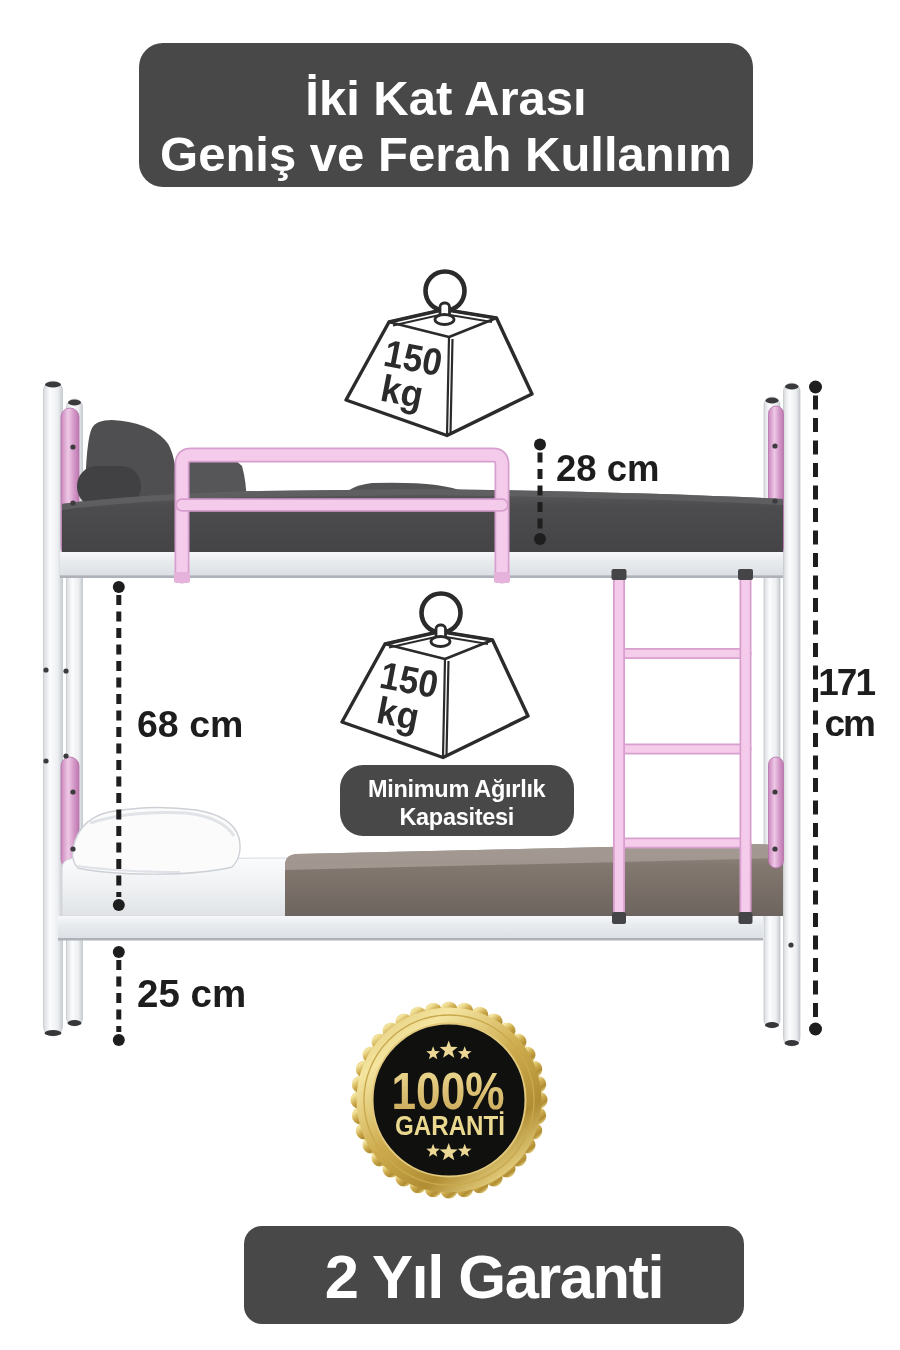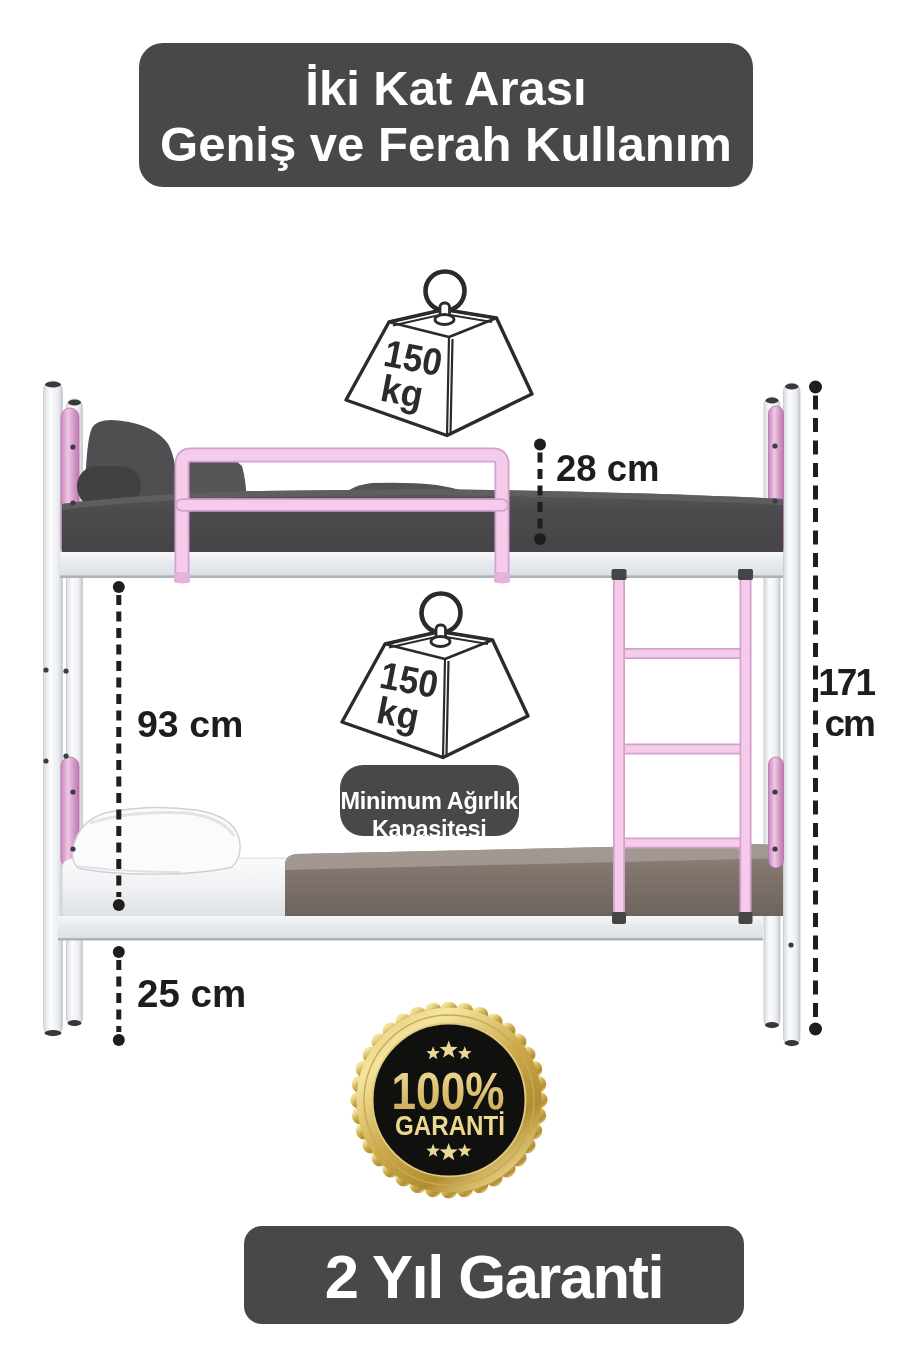--- a/index.html
+++ b/index.html
@@ -1,18 +1,18 @@
 <!DOCTYPE html>
 <html><head><meta charset="utf-8">
 <style>
 html,body{margin:0;padding:0;width:900px;height:1350px;background:#fff;overflow:hidden;}
 body{font-family:"Liberation Sans",sans-serif;position:relative;}
 .box{position:absolute;background:#484848;color:#fff;font-weight:bold;text-align:center;}
-#hdr{left:139px;top:43px;width:614px;height:144px;border-radius:24px;font-size:49px;line-height:56px;padding-top:17px;box-sizing:border-box;}
-#pill{left:339.7px;top:764.7px;width:179px;height:71px;border-radius:23px;font-size:23.5px;line-height:28px;padding-top:22px;box-sizing:border-box;letter-spacing:-0.3px;}
+#hdr{left:139px;top:43px;width:614px;height:144px;border-radius:24px;font-size:49px;line-height:56px;padding-top:27px;box-sizing:border-box;}
+#pill{left:339.7px;top:764.7px;width:234px;height:71px;border-radius:23px;font-size:23.5px;line-height:28px;padding-top:10px;box-sizing:border-box;letter-spacing:-0.3px;}
 #btm{left:244px;top:1226px;width:500px;height:98px;border-radius:18px;font-size:61.5px;line-height:102px;letter-spacing:-1.5px;}
 .lab{position:absolute;color:#1d1d1d;font-weight:bold;white-space:nowrap;}
 #l28{left:556px;top:448px;font-size:36.5px;}
 #l93{left:137px;top:703px;font-size:37.5px;}
 #l25{left:137px;top:972px;font-size:38.5px;}
 #l171{left:794px;top:662px;font-size:37px;line-height:41px;text-align:right;width:80px;letter-spacing:-2px;}
 </style></head>
 <body>
 <svg width="900" height="1350" viewBox="0 0 900 1350" style="position:absolute;left:0;top:0" font-family="'Liberation Sans',sans-serif">
 <defs>
@@ -221,14 +221,14 @@
         <path d="M464.7,1143.8 L466.5,1148.6 L471.5,1148.8 L467.6,1151.9 L468.9,1156.8 L464.7,1154.0 L460.5,1156.8 L461.8,1151.9 L457.9,1148.8 L462.9,1148.6 Z"></path>
       </g>
 <text x="448" y="1109" font-size="51" font-weight="bold" fill="url(#goldtxt)" text-anchor="middle" textLength="113" lengthAdjust="spacingAndGlyphs">100%</text>
 <text x="450" y="1135" font-size="28" font-weight="bold" fill="#ead88f" text-anchor="middle" textLength="110" lengthAdjust="spacingAndGlyphs">GARANTİ</text>
 </g>
 </svg>
 <div id="hdr" class="box">İki Kat Arası<br>Geniş ve Ferah Kullanım</div>
 <div id="pill" class="box">Minimum Ağırlık<br>Kapasitesi</div>
 <div id="btm" class="box">2 Yıl Garanti</div>
 <div id="l28" class="lab">28 cm</div>
-<div id="l93" class="lab">93 cm</div>
+<div id="l93" class="lab">68 cm</div>
 <div id="l25" class="lab">25 cm</div>
 <div id="l171" class="lab">171<br>cm</div>
 </body></html>

